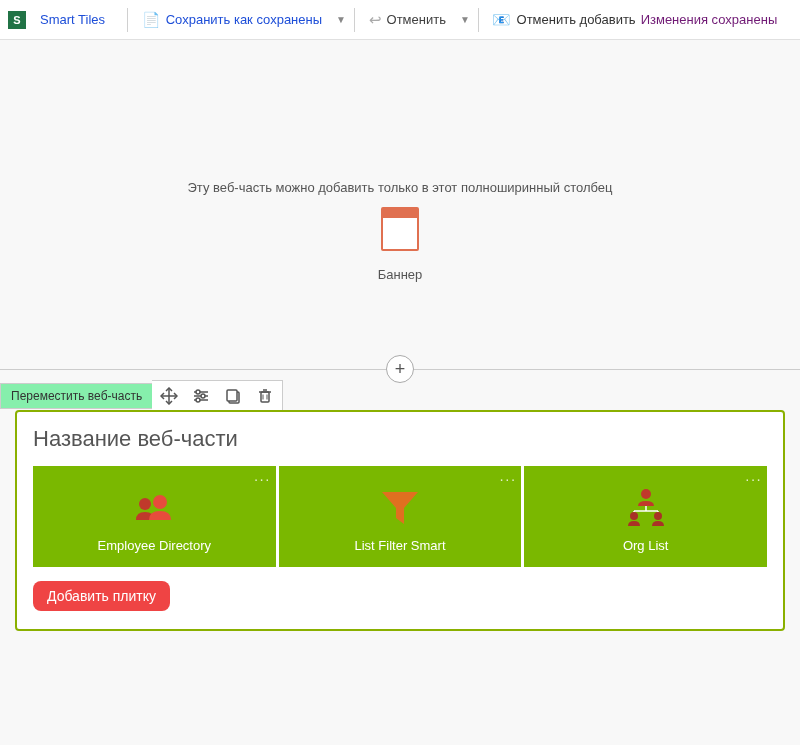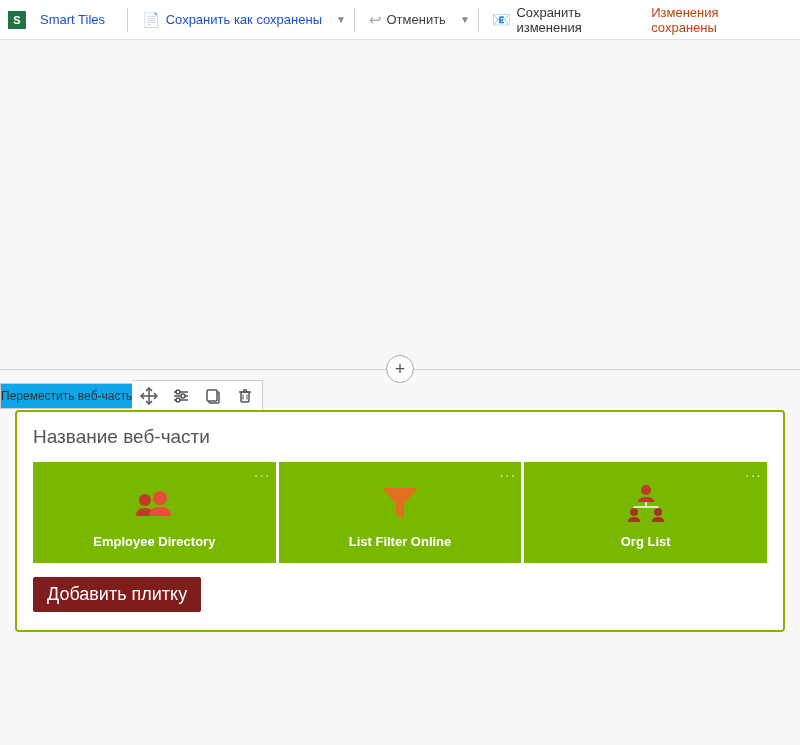--- a/index.html
+++ b/index.html
@@ -65,21 +65,21 @@
     }
     .toolbar-undo { color: #aaa; }
     .toolbar-cancel-changes {
       display: flex;
       align-items: center;
       gap: 5px;
       padding: 4px 8px;
       font-size: 13px;
       color: #333;
     }
-    .toolbar-saved-text { color: #c2410c; font-size: 13px; }
+    .toolbar-saved-text { color: #701a75; font-size: 13px; }
 
     
     .main-area {
       background: #f8f8f8;
       width: 100%;
       height: calc(745px - 40px);
       position: relative;
       display: flex;
       flex-direction: column;
       align-items: center;
@@ -148,25 +148,25 @@
     
     .webpart-toolbar {
       position: absolute;
       top: 340px;
       left: 0;
       display: flex;
       align-items: center;
       gap: 0;
     }
     .move-label {
-      background: #0ea5e9;
+      background: #86efac;
       border: 1px solid #ccc;
       font-size: 12px;
       color: #333;
-      padding: 5px 0;
+      padding: 5px 10px;
       cursor: pointer;
       white-space: nowrap;
     }
     .webpart-action-icons {
       display: flex;
       align-items: center;
       background: #fff;
       border: 1px solid #ccc;
       border-left: none;
       padding: 4px 6px;
@@ -189,21 +189,21 @@
       position: absolute;
       top: 370px;
       left: 15px;
       right: 15px;
       border: 2px solid #8ab000;
       border-radius: 4px;
       background: #fff;
       padding: 14px 16px 18px;
     }
     .webpart-title {
-      font-size: 19px;
+      font-size: 22px;
       color: #555;
       margin-bottom: 14px;
       font-weight: 300;
     }
 
     
     .tiles-row {
       display: flex;
       gap: 0;
     }
@@ -238,37 +238,37 @@
       width: 48px;
       height: 48px;
       display: flex;
       align-items: center;
       justify-content: center;
       margin-bottom: 6px;
     }
     .tile-label {
       color: #fff;
       font-size: 13px;
-      font-weight: 700;
+      font-weight: 400;
       text-align: center;
     }
 
     
     .add-tile-btn {
       display: inline-flex;
       align-items: center;
       justify-content: center;
       margin-top: 14px;
       padding: 7px 14px;
-      background: #7f1d1d;
+      background: #ef4444;
       color: #fff;
       border: none;
-      font-size: 18px;
-      cursor: pointer;
-      border-radius: 2px;
+      font-size: 14px;
+      cursor: pointer;
+      border-radius: 8px;
     }
   </style>
 </head>
 <body>
 
 <div class="toolbar">
   <div class="toolbar-brand">
     <div class="toolbar-brand-icon">S</div>
     <span class="toolbar-item">Smart Tiles</span>
   </div>
@@ -288,27 +288,34 @@
     <span style="font-size:15px; color:#aaa;">↩</span>
     <span style="color:#404040;">Отменить</span>
   </button>
 
   <span class="toolbar-dropdown">▼</span>
 
   <div class="toolbar-divider"></div>
 
   <div class="toolbar-cancel-changes">
     <span style="font-size:15px;">📧</span>
-    <span style="cursor:pointer;">Сохранить изменения</span>
+    <span style="cursor:pointer;">Отменить добавить</span>
     <span class="toolbar-saved-text">Изменения сохранены</span>
   </div>
 </div>
 
 <div class="main-area">
 
+  <div class="fullwidth-notice">
+    <span class="fullwidth-notice-text">Эту веб-часть можно добавить только в этот полноширинный столбец</span>
+    <div class="banner-icon">
+      <div class="banner-icon-bar"></div>
+    </div>
+    <span class="banner-label">Баннер</span>
+  </div>
 
   <div class="horizontal-line"></div>
 
   <button class="add-section-btn">+</button>
 
   <div class="webpart-toolbar">
     <div class="move-label">Переместить веб-часть</div>
     <div class="webpart-action-icons">
       <div class="action-icon">
 
@@ -374,21 +381,21 @@
       </div>
 
       <div class="tile">
         <button class="tile-more-btn">···</button>
         <div class="tile-icon">
 
           <svg width="44" height="44" viewBox="0 0 44 44" xmlns="http://www.w3.org/2000/svg">
             <polygon points="4,6 40,6 26,22 26,38 18,32 18,22" fill="#e07020" stroke="none"></polygon>
           </svg>
         </div>
-        <span class="tile-label">List Filter Online</span>
+        <span class="tile-label">List Filter Smart</span>
       </div>
 
       <div class="tile">
         <button class="tile-more-btn">···</button>
         <div class="tile-icon">
 
           <svg width="48" height="48" viewBox="0 0 48 48" xmlns="http://www.w3.org/2000/svg">
 
             <ellipse cx="24" cy="10" rx="5" ry="5" fill="#c0392b"></ellipse>
             <path d="M16 22 Q16 17 24 17 Q32 17 32 22" fill="#c0392b"></path>

